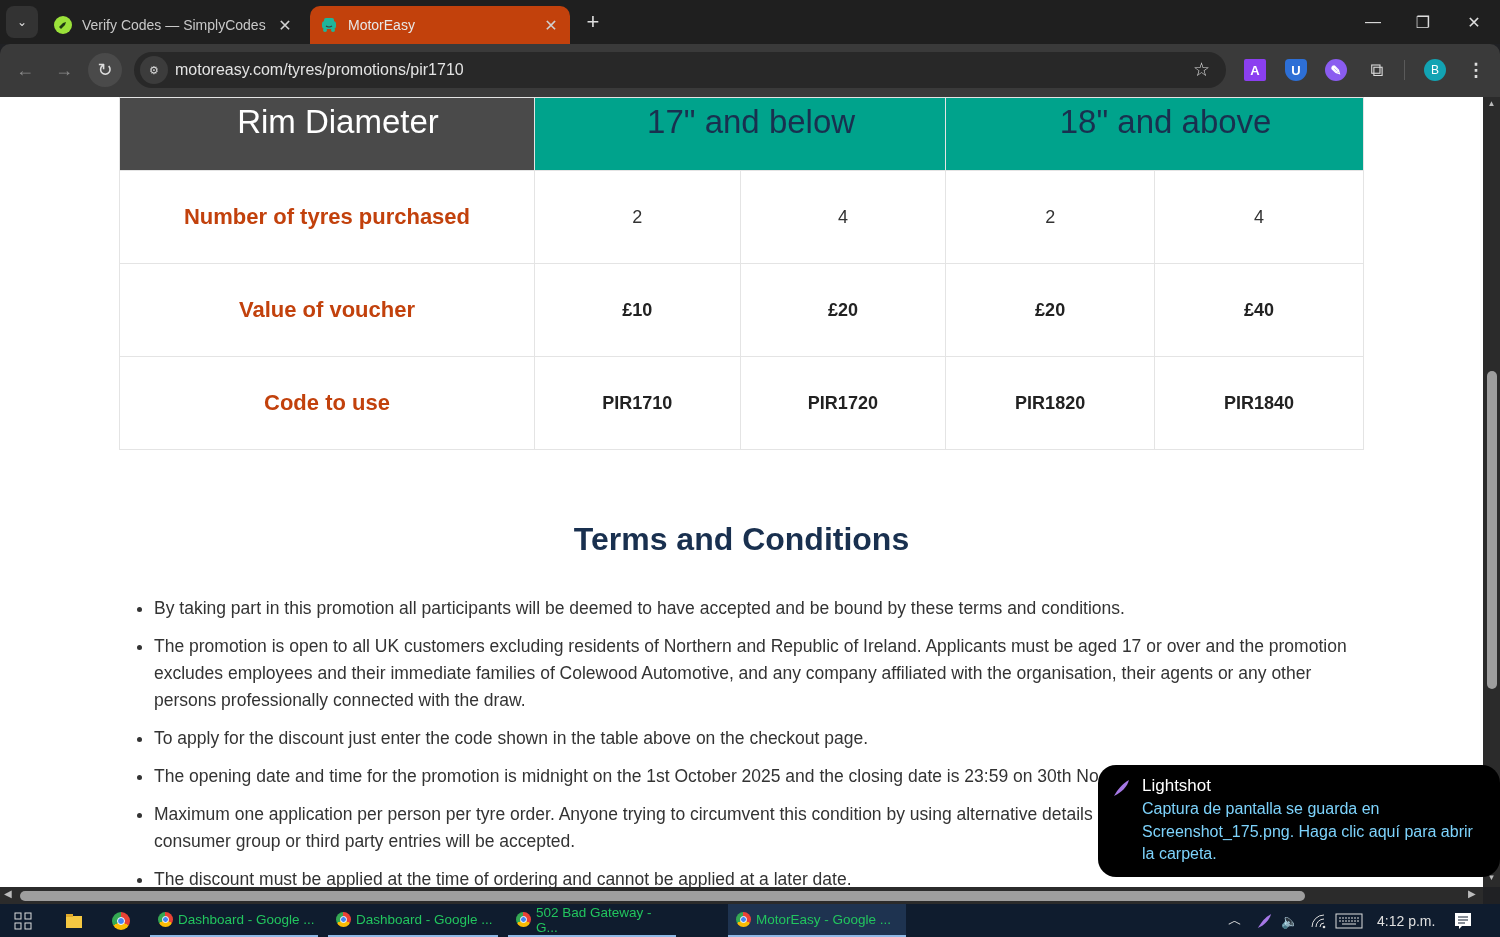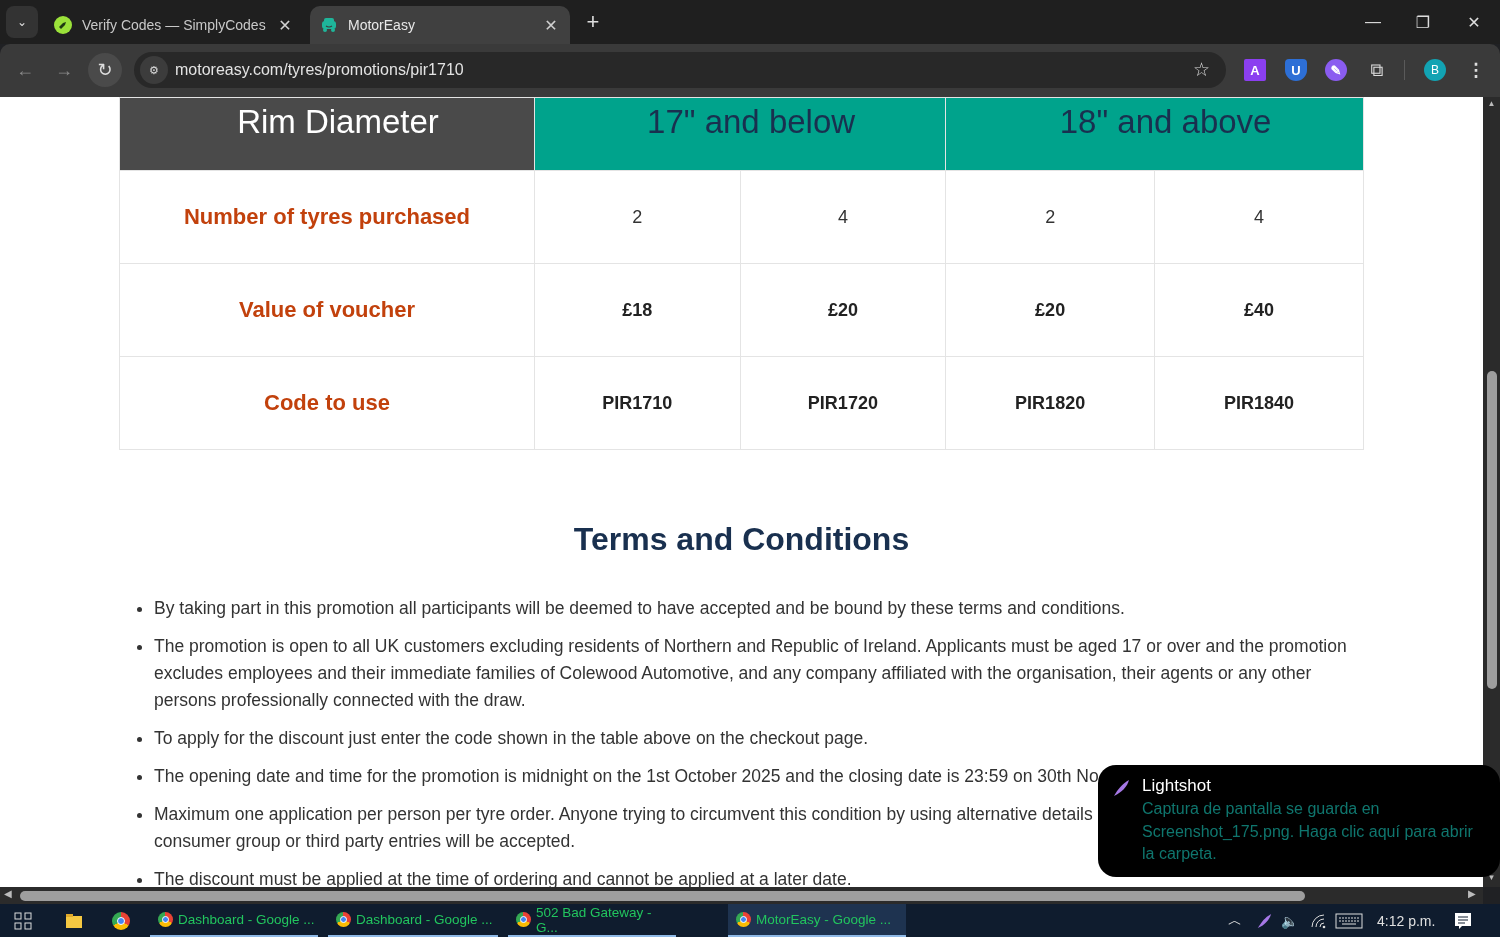--- a/index.html
+++ b/index.html
@@ -6,21 +6,21 @@
   html, body { width: 1500px; height: 937px; overflow: hidden; background: #202124; font-family: "Liberation Sans", sans-serif; }
 
   
   .tabstrip { position: absolute; left: 0; top: 0; width: 1500px; height: 44px; background: #1f1f1f; }
   .tab-search-btn { position: absolute; left: 6px; top: 6px; width: 32px; height: 32px; border-radius: 8px; background: #333; display: flex; align-items: center; justify-content: center; color: #ddd; font-size: 12px; }
   .tab { position: absolute; top: 6px; height: 38px; display: flex; align-items: center; padding: 0 10px; color: #c8c8c8; font-size: 14px; }
   .tab .fav { width: 18px; height: 18px; border-radius: 50%; margin-right: 10px; display: inline-flex; align-items: center; justify-content: center; }
   .tab .title { flex: 1; white-space: nowrap; overflow: hidden; }
   .tab .close { width: 18px; text-align: center; color: #d0d0d0; font-size: 16px; }
   .tab1 { left: 44px; width: 260px; }
-  .tab2 { left: 310px; width: 260px; background: #404040; border-radius: 10px 10px 0 0; color: #e8e8e8; justify-content: space-between; }
+  .tab2 { left: 310px; width: 260px; background: #c2410c; border-radius: 10px 10px 0 0; color: #e8e8e8; justify-content: space-between; }
   .new-tab { position: absolute; left: 580px; top: 8px; width: 26px; height: 28px; color: #ddd; font-size: 22px; text-align: center; line-height: 28px; }
   .win-ctl { position: absolute; top: 6px; width: 46px; height: 32px; color: #ddd; display: flex; align-items: center; justify-content: center; font-size: 16px; }
 
   
   .toolbar { position: absolute; left: 0; top: 44px; width: 1500px; height: 53px; background: #3a3a3a; border-radius: 10px 10px 0 0; }
   .nav-btn { position: absolute; top: 9px; width: 34px; height: 34px; border-radius: 50%; display: flex; align-items: center; justify-content: center; color: #8a8a8a; font-size: 18px; }
   .nav-btn.reload { background: #4a4a4a; color: #ddd; }
   .omnibox { position: absolute; left: 134px; top: 8px; width: 1092px; height: 36px; background: #282828; border-radius: 18px; }
   .site-info { position: absolute; left: 6px; top: 4px; width: 28px; height: 28px; border-radius: 50%; background: #3c3c3c; color: #ddd; font-size: 11px; display: flex; align-items: center; justify-content: center; }
   .url { position: absolute; left: 41px; top: 9px; color: #e3e3e3; font-size: 16px; }
@@ -48,21 +48,21 @@
   .vscroll .up, .vscroll .down { position: absolute; left: 0; width: 17px; height: 14px; color: #bbb; font-size: 8px; text-align: center; }
   .vscroll .thumb { position: absolute; left: 4px; top: 274px; width: 10px; height: 318px; border-radius: 5px; background: #9e9e9e; }
   .hscroll { position: absolute; left: 0; top: 887px; width: 1483px; height: 17px; background: #2b2b2b; }
   .hscroll .thumb { position: absolute; left: 20px; top: 4px; width: 1285px; height: 10px; border-radius: 5px; background: #9e9e9e; }
   .hscroll .l, .hscroll .r { position: absolute; top: 1px; color: #bbb; font-size: 10px; }
 
   
   .toast { position: absolute; left: 1098px; top: 765px; width: 402px; height: 112px; background: #000; color: #fff; border-radius: 18px; }
   .toast .feather { position: absolute; left: 14px; top: 14px; width: 18px; height: 18px; }
   .toast .t-title { position: absolute; left: 44px; top: 11px; font-size: 17px; color: #fff; }
-  .toast .t-body { position: absolute; left: 44px; top: 33px; width: 340px; font-size: 16px; line-height: 22.5px; color: #0f766e; }
+  .toast .t-body { position: absolute; left: 44px; top: 33px; width: 340px; font-size: 16px; line-height: 22.5px; color: #7dd3fc; }
 
   
   .taskbar { position: absolute; left: 0; top: 904px; width: 1500px; height: 33px; background: #0f1c2e; }
   .tb-icon { position: absolute; top: 6px; width: 22px; height: 22px; display: flex; align-items: center; justify-content: center; color: #ddd; font-size: 15px; }
   .tb-app { position: absolute; top: 0; height: 33px; display: flex; align-items: center; padding-left: 8px; color: #22c55e; font-size: 13.5px; border-bottom: 2px solid #8fb9e6; }
   .tb-app.active { background: #1e3350; }
   .tb-app .chrome { width: 15px; height: 15px; border-radius: 50%; margin-right: 5px; background: conic-gradient(#ea4335 0 120deg, #fbbc05 120deg 240deg, #34a853 240deg 360deg); position: relative; }
   .tb-app .chrome::after { content: ""; position: absolute; left: 4px; top: 4px; width: 7px; height: 7px; border-radius: 50%; background: #4285f4; border: 1px solid #fff; box-sizing: border-box; }
   .tray { position: absolute; top: 0; height: 33px; display: flex; align-items: center; color: #e0e0e0; font-size: 14px; }
 </style>
@@ -155,21 +155,21 @@
     </tr>
     <tr class="data-row">
       <td class="lbl">Number of tyres purchased</td>
       <td>2</td>
       <td>4</td>
       <td>2</td>
       <td>4</td>
     </tr>
     <tr class="data-row bold">
       <td class="lbl">Value of voucher</td>
-      <td>£18</td>
+      <td>£10</td>
       <td>£20</td>
       <td>£20</td>
       <td>£40</td>
     </tr>
     <tr class="data-row bold">
       <td class="lbl">Code to use</td>
       <td>PIR1710</td>
       <td>PIR1720</td>
       <td>PIR1820</td>
       <td>PIR1840</td>

